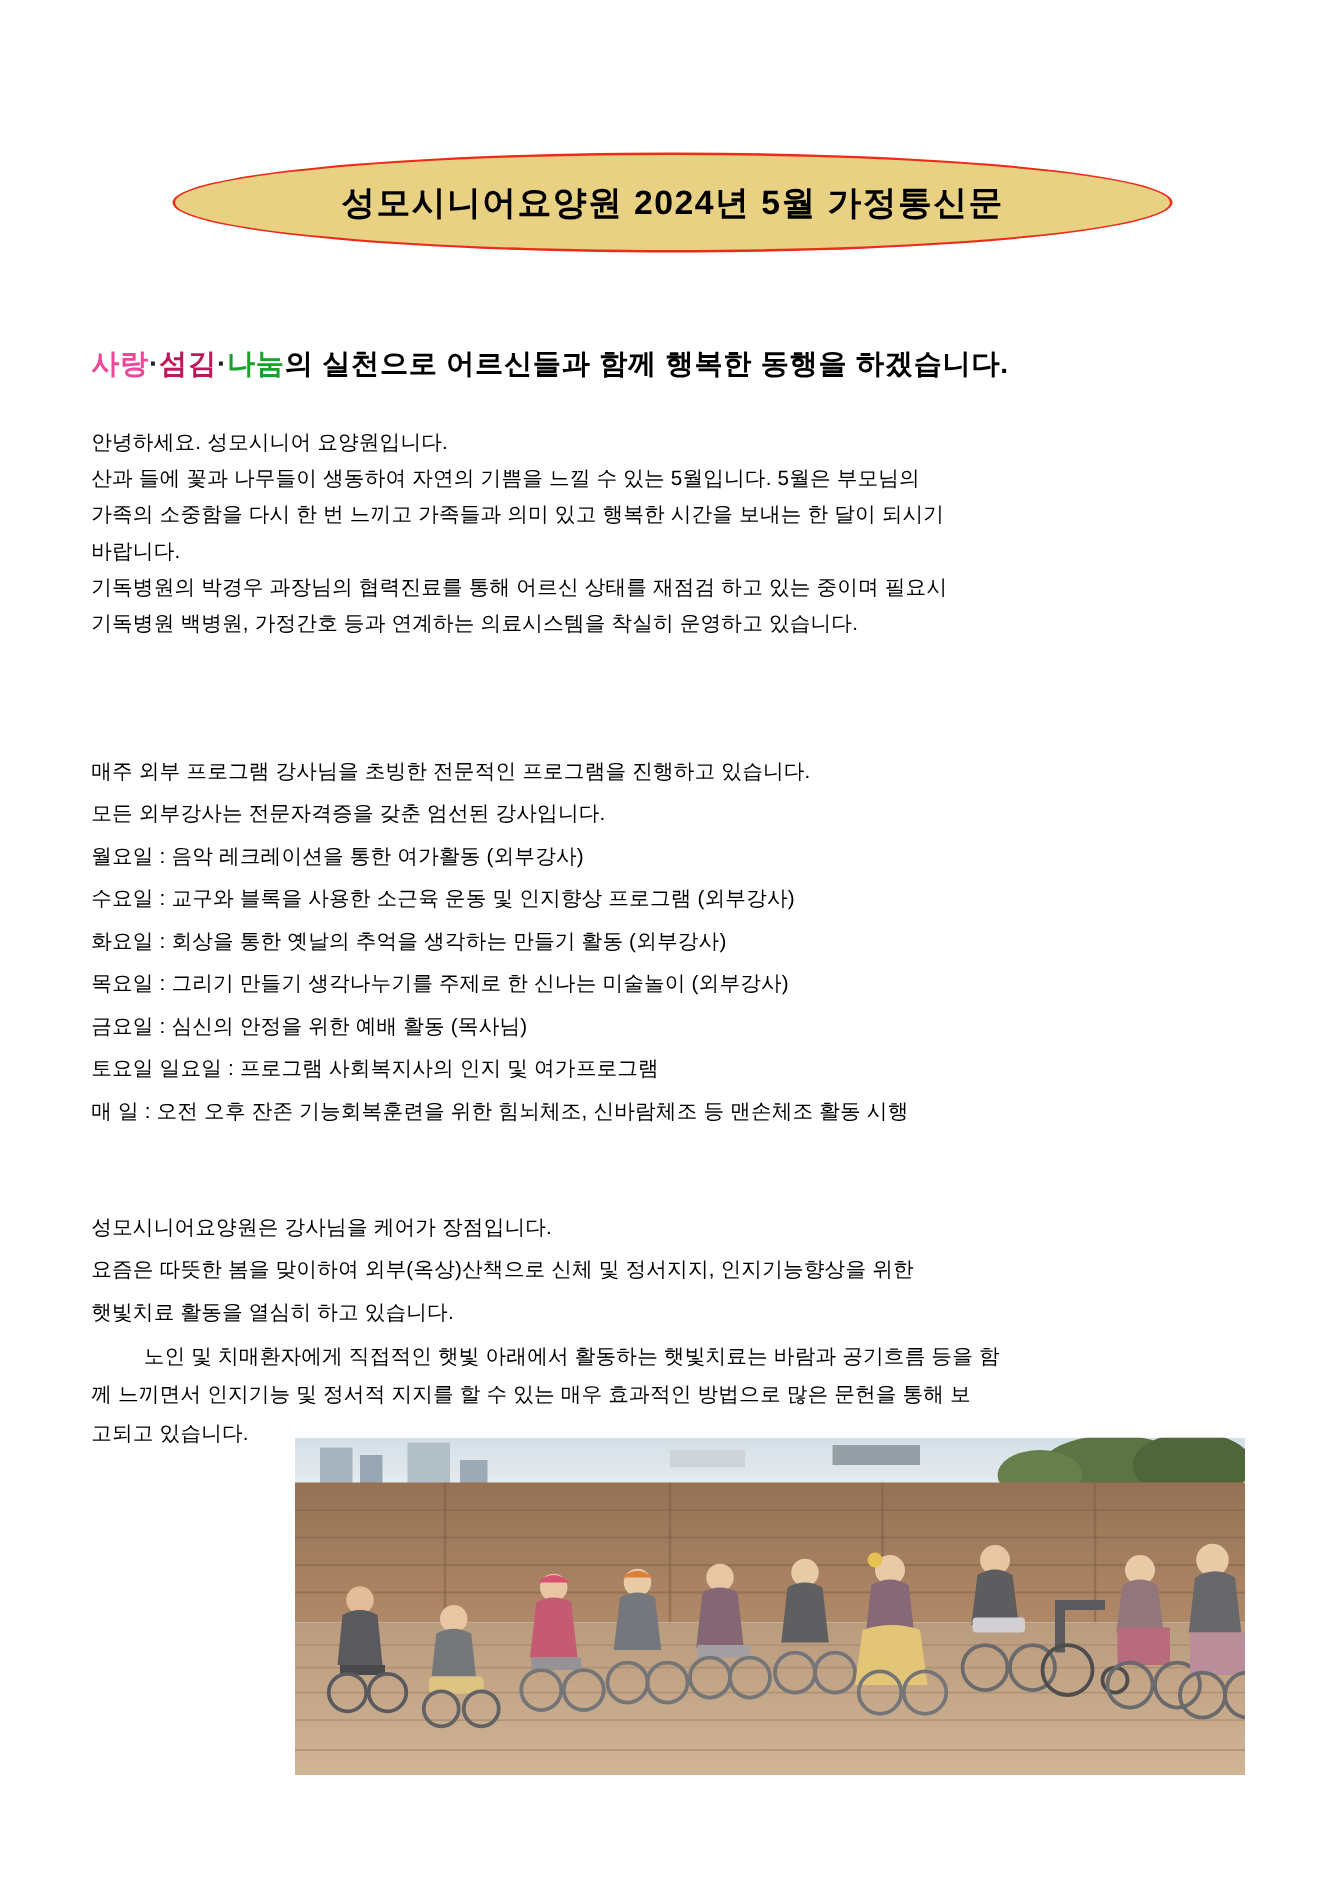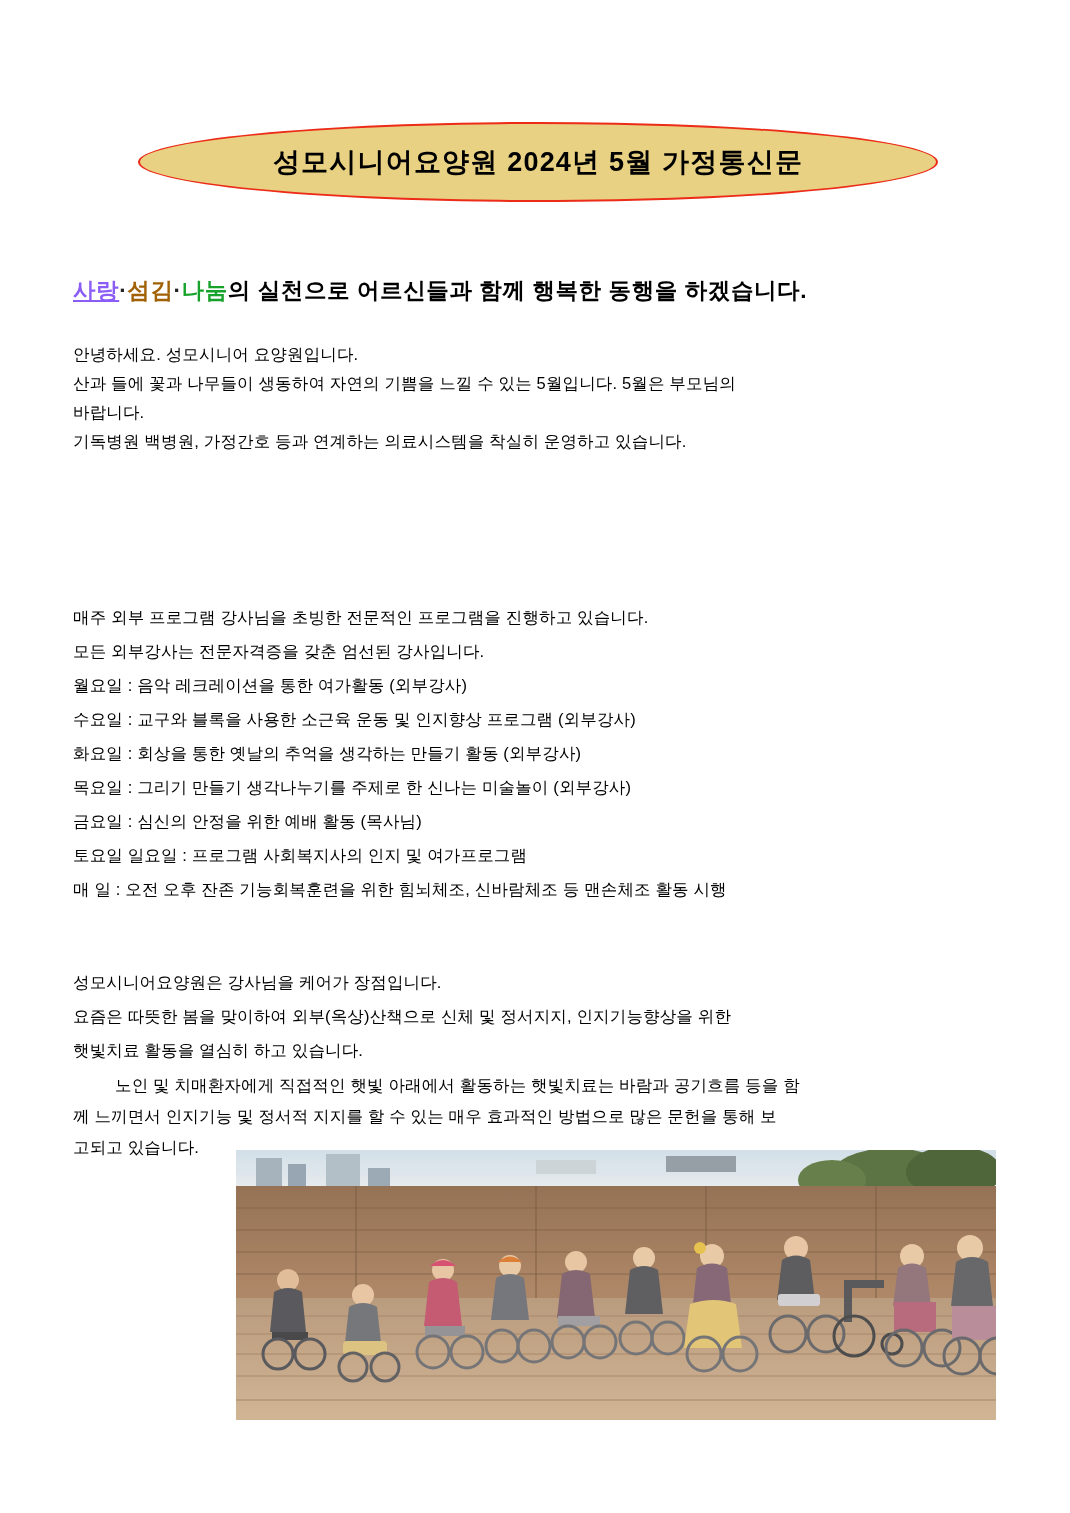--- a/index.html
+++ b/index.html
@@ -49,23 +49,23 @@
   
   .slogan {
     position: absolute;
     left: 73px;
     top: 275px;
     font-size: 22.5px;
     font-weight: bold;
     letter-spacing: 0.6px;
     white-space: nowrap;
   }
-  .slogan .w1 { color: #8b5cf6; text-decoration: underline; }
+  .slogan .w1 { color: #ec4899; }
   .slogan .dot { color: #222222; }
-  .slogan .w2 { color: #a16207; }
+  .slogan .w2 { color: #be185d; }
   .slogan .w3 { color: #17a22b; }
   .slogan .rest { color: #000000; }
 
   
   .body-block {
     position: absolute;
     left: 73px;
     font-size: 16.5px;
     line-height: 29px;
     letter-spacing: 0.15px;
@@ -103,21 +103,23 @@
     </div>
   </div>
 
   <div class="slogan">
     <span class="w1">사랑</span><span class="dot">·</span><span class="w2">섬김</span><span class="dot">·</span><span class="w3">나눔</span><span class="rest">의 실천으로 어르신들과 함께 행복한 동행을 하겠습니다.</span>
   </div>
 
   <div class="body-block" id="intro">
     <p>안녕하세요. 성모시니어 요양원입니다.</p>
     <p>산과 들에 꽃과 나무들이 생동하여 자연의 기쁨을 느낄 수 있는 5월입니다. 5월은 부모님의</p>
+    <p>가족의 소중함을 다시 한 번 느끼고 가족들과 의미 있고 행복한 시간을 보내는 한 달이 되시기</p>
     <p>바랍니다.</p>
+    <p>기독병원의 박경우 과장님의 협력진료를 통해 어르신 상태를 재점검 하고 있는 중이며 필요시</p>
     <p>기독병원 백병원, 가정간호 등과 연계하는 의료시스템을 착실히 운영하고 있습니다.</p>
   </div>
 
   <div class="body-block" id="programs">
     <p>매주 외부 프로그램 강사님을 초빙한 전문적인 프로그램을 진행하고 있습니다.</p>
     <p>모든 외부강사는 전문자격증을 갖춘 엄선된 강사입니다.</p>
     <p>월요일 : 음악 레크레이션을 통한 여가활동 (외부강사)</p>
     <p>수요일 : 교구와 블록을 사용한 소근육 운동 및 인지향상 프로그램 (외부강사)</p>
     <p>화요일 : 회상을 통한 옛날의 추억을 생각하는 만들기 활동 (외부강사)</p>
     <p>목요일 : 그리기 만들기 생각나누기를 주제로 한 신나는 미술놀이 (외부강사)</p>

